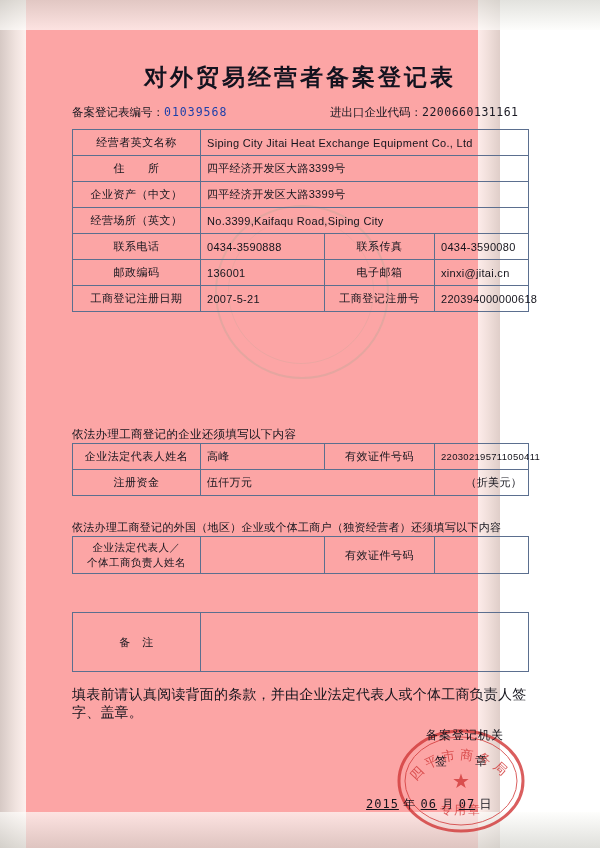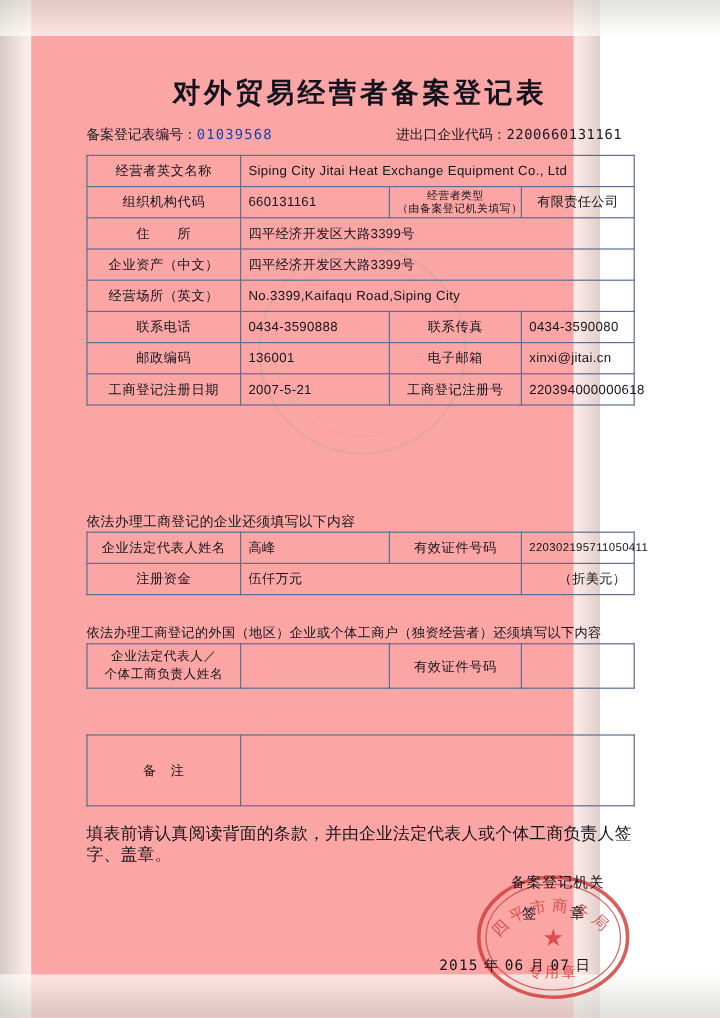--- a/index.html
+++ b/index.html
@@ -144,20 +144,21 @@
   .date-line {
     position: absolute;
     left: 366px; top: 796px;
     font-size: 12px;
     color: #14141c;
     letter-spacing: 1px;
     z-index: 4;
   }
   .date-line .d {
     font-family: "DejaVu Sans Mono", monospace;
+    text-decoration: underline;
   }
 
   
   .seal {
     position: absolute;
     left: 395px; top: 726px;
     width: 132px; height: 110px;
     z-index: 3;
     pointer-events: none;
     opacity: .82;
@@ -216,29 +217,20 @@
       <colgroup>
         <col style="width:128px;">
         <col style="width:124px;">
         <col style="width:110px;">
         <col style="width:94px;">
       </colgroup>
       <tbody>
       <tr>
         <td class="lbl">经营者英文名称</td>
         <td class="val" colspan="3">Siping City Jitai Heat Exchange Equipment Co., Ltd</td>
-      </tr>
-      <tr>
-        <td class="lbl">组织机构代码</td>
-        <td class="val">660131161</td>
-        <td class="lbl">
-          <span class="tiny">经营者类型</span>
-          <span class="tiny">（由备案登记机关填写）</span>
-        </td>
-        <td class="val ctr">有限责任公司</td>
       </tr>
       <tr>
         <td class="lbl sp">住　　所</td>
         <td class="val" colspan="3">四平经济开发区大路3399号</td>
       </tr>
       <tr>
         <td class="lbl">企业资产（中文）</td>
         <td class="val" colspan="3">四平经济开发区大路3399号</td>
       </tr>
       <tr>

